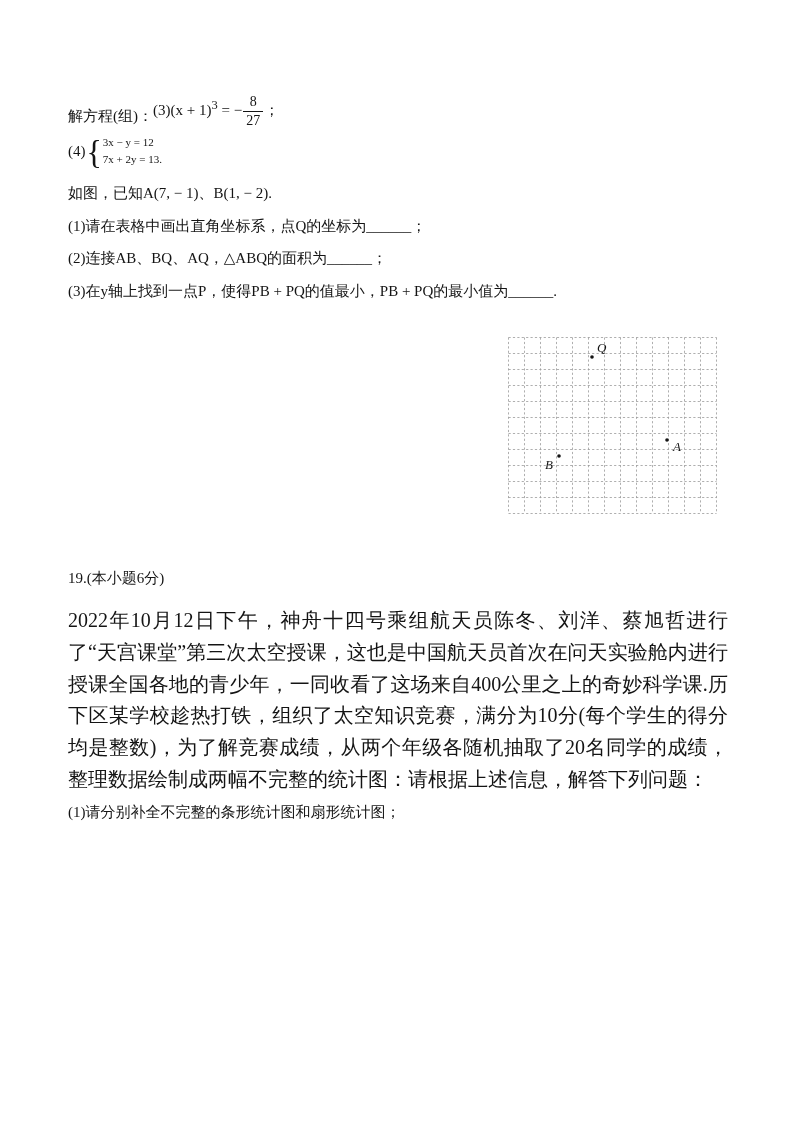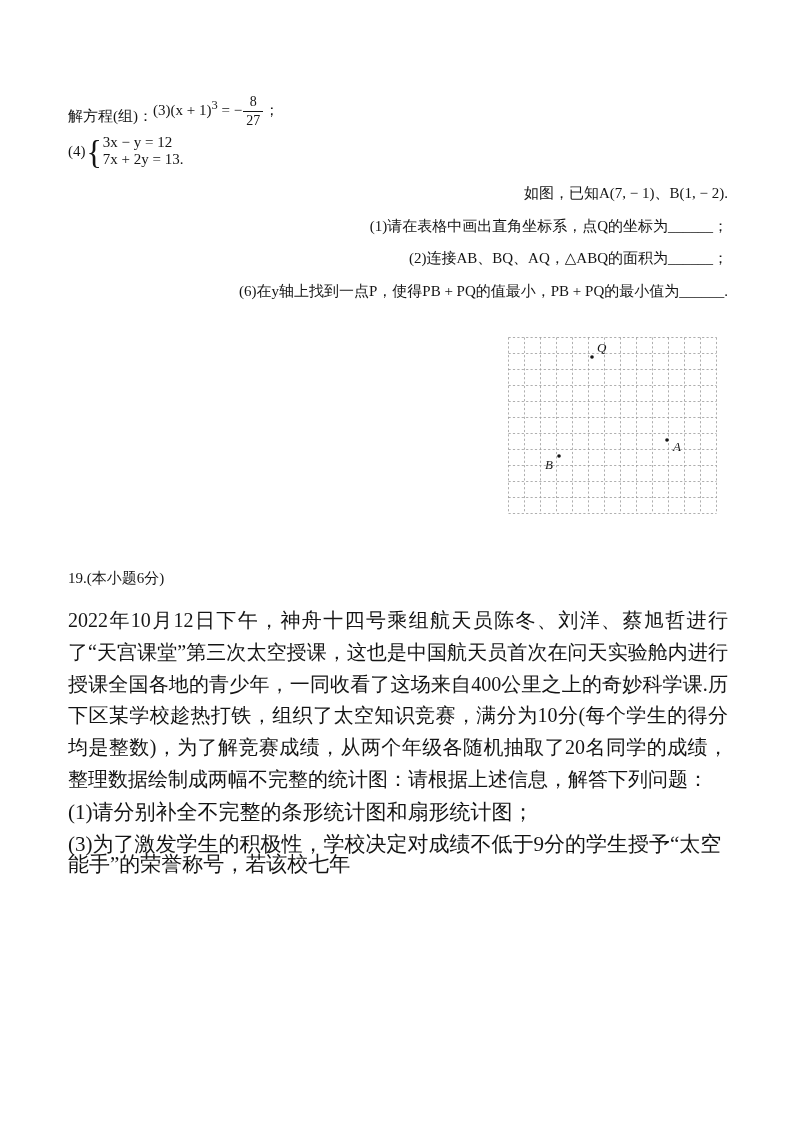--- a/index.html
+++ b/index.html
@@ -17,35 +17,35 @@
   
   .sec-solve { top:94px; }
   .solve-row { display:flex; align-items:flex-end; font-size:15px; }
   .solve-label { padding-bottom:3px; }
   .math { font-size:15px; white-space:nowrap; }
   .frac { display:inline-block; vertical-align:middle; text-align:center; margin:0 1px; font-size:14px; line-height:16px; }
   .frac .num { display:block; border-bottom:1px solid #141414; padding:0 5px 1px; }
   .frac .den { display:block; padding:1px 3px 0; }
   .solve-row2 { display:flex; align-items:center; margin-top:5px; font-size:15px; }
   .brace { font-size:32px; font-weight:300; line-height:32px; margin:0 1px; transform:scaleY(1.05); }
-  .sys { display:flex; flex-direction:column; line-height:17px; font-size:15px; }
+  .sys { display:flex; flex-direction:column; line-height:17px; font-size:11px; }
 
   
   .sec-q18 { top:183px; }
   .q-header { font-size:15px; margin-bottom:17px; }
-  .q-line { font-size:15px; line-height:20px; margin-bottom:12.5px;text-align:right; }
+  .q-line { font-size:15px; line-height:20px; margin-bottom:12.5px; }
 
   
   .grid-box { position:absolute; left:508px; top:337px; width:210px; height:178px; }
   .pt-label { font-family:"Liberation Serif","DejaVu Serif",serif; font-style:italic; font-size:13px; fill:#141414; }
 
   
   .sec-q19 { top:569px; }
   .para { font-size:20px; line-height:31.8px; text-align:justify; margin-bottom:6px; }
-  .q19-line { font-size:21px; line-height:20px; margin-bottom:12.5px; }
+  .q19-line { font-size:15px; line-height:20px; margin-bottom:12.5px; }
 </style>
 </head>
 <body>
 
 <div class="page">
 
   <section class="sec sec-solve">
     <div class="solve-row">
       <span class="solve-label">解方程(组)：</span>
       <span class="math"><span>(3)</span><span>(x + 1)</span><sup>3</sup><span> = −</span><span class="frac"><span class="num">8</span><span class="den">27</span></span><span>；</span></span>
@@ -57,21 +57,21 @@
         <span>3x − y = 12</span>
         <span>7x + 2y = 13.</span>
       </span>
     </div>
   </section>
 
   <section class="sec sec-q18">
     <div class="q-line">如图，已知A(7, − 1)、B(1, − 2).</div>
     <div class="q-line">(1)请在表格中画出直角坐标系，点Q的坐标为______；</div>
     <div class="q-line">(2)连接AB、BQ、AQ，△ABQ的面积为______；</div>
-    <div class="q-line">(6)在y轴上找到一点P，使得PB + PQ的值最小，PB + PQ的最小值为______.</div>
+    <div class="q-line">(3)在y轴上找到一点P，使得PB + PQ的值最小，PB + PQ的最小值为______.</div>
   </section>
 
   <div class="grid-box">
     <svg width="210" height="178" viewBox="0 0 210 178">
       <g stroke="#9a9a9a" stroke-width="0.8" stroke-dasharray="2.2,2.2">
         <line x1="0.5" y1="0.5" x2="0.5" y2="176.5"></line>
           <line x1="16.5" y1="0.5" x2="16.5" y2="176.5"></line>
           <line x1="32.5" y1="0.5" x2="32.5" y2="176.5"></line>
           <line x1="48.5" y1="0.5" x2="48.5" y2="176.5"></line>
           <line x1="64.5" y1="0.5" x2="64.5" y2="176.5"></line>
@@ -103,16 +103,15 @@
       <text class="pt-label" x="89" y="15">Q</text>
       <text class="pt-label" x="165" y="114">A</text>
       <text class="pt-label" x="37" y="132">B</text>
     </svg>
   </div>
 
   <section class="sec sec-q19">
     <div class="q-header">19.(本小题6分)</div>
     <div class="para">2022年10月12日下午，神舟十四号乘组航天员陈冬、刘洋、蔡旭哲进行了“天宫课堂”第三次太空授课，这也是中国航天员首次在问天实验舱内进行授课全国各地的青少年，一同收看了这场来自400公里之上的奇妙科学课.历下区某学校趁热打铁，组织了太空知识竞赛，满分为10分(每个学生的得分均是整数)，为了解竞赛成绩，从两个年级各随机抽取了20名同学的成绩，整理数据绘制成两幅不完整的统计图：请根据上述信息，解答下列问题：</div>
     <div class="q19-line">(1)请分别补全不完整的条形统计图和扇形统计图；</div>
-    <div class="q19-line">(3)为了激发学生的积极性，学校决定对成绩不低于9分的学生授予“太空能手”的荣誉称号，若该校七年</div>
   </section>
 
 </div>
 
 </body></html>

